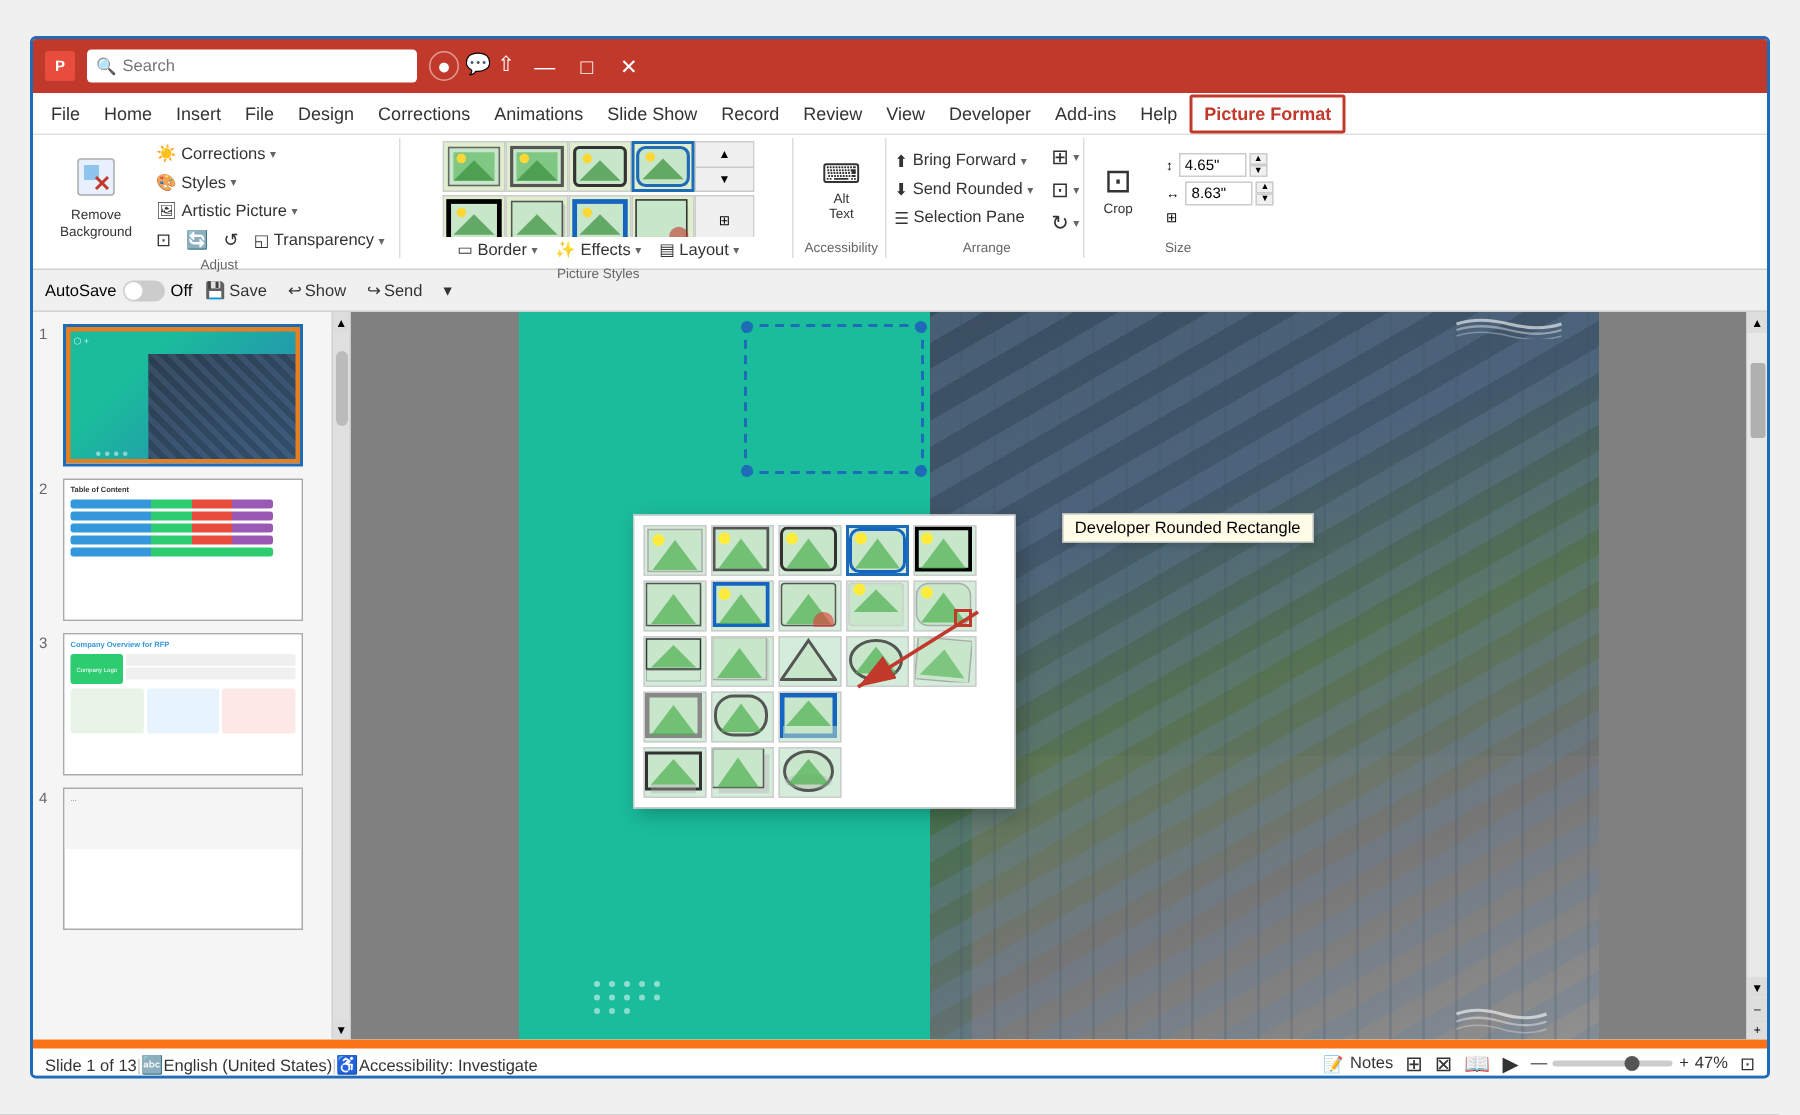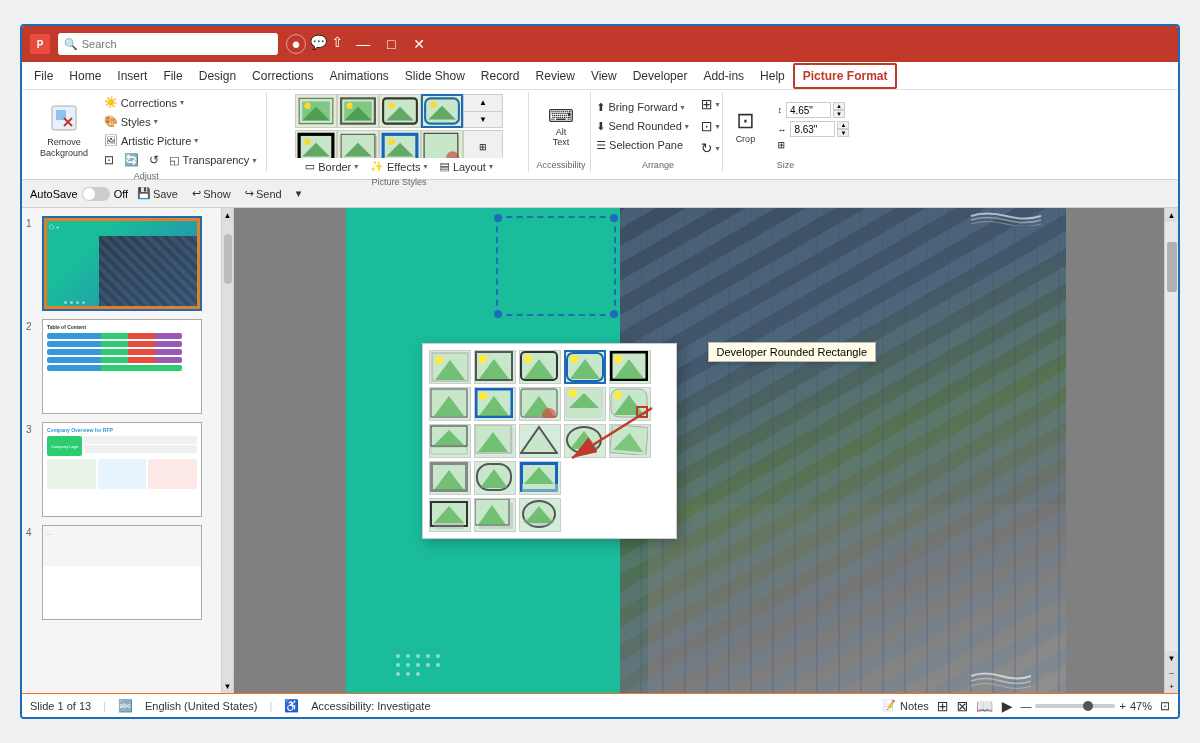--- a/index.html
+++ b/index.html
@@ -277,25 +277,24 @@
       height: 530px;
       background: white;
       position: relative;
       overflow: hidden;
     }
 
     
     .status-bar {
       background: #fff;
       height: 24px;
-      border-top: 1px solid #f97316;
-      display: flex;
-      align-items: center;
+      border-top: 6px solid #f97316;
+      display: flex;
+      align-items: flex-end;
       padding: 0 8px;
-      gap: 12px;
       font-size: 11px;
       color: #333;
       flex-shrink: 0;
     }
     .status-right {
       margin-left: auto;
       display: flex;
       align-items: center;
       gap: 8px;
     }

